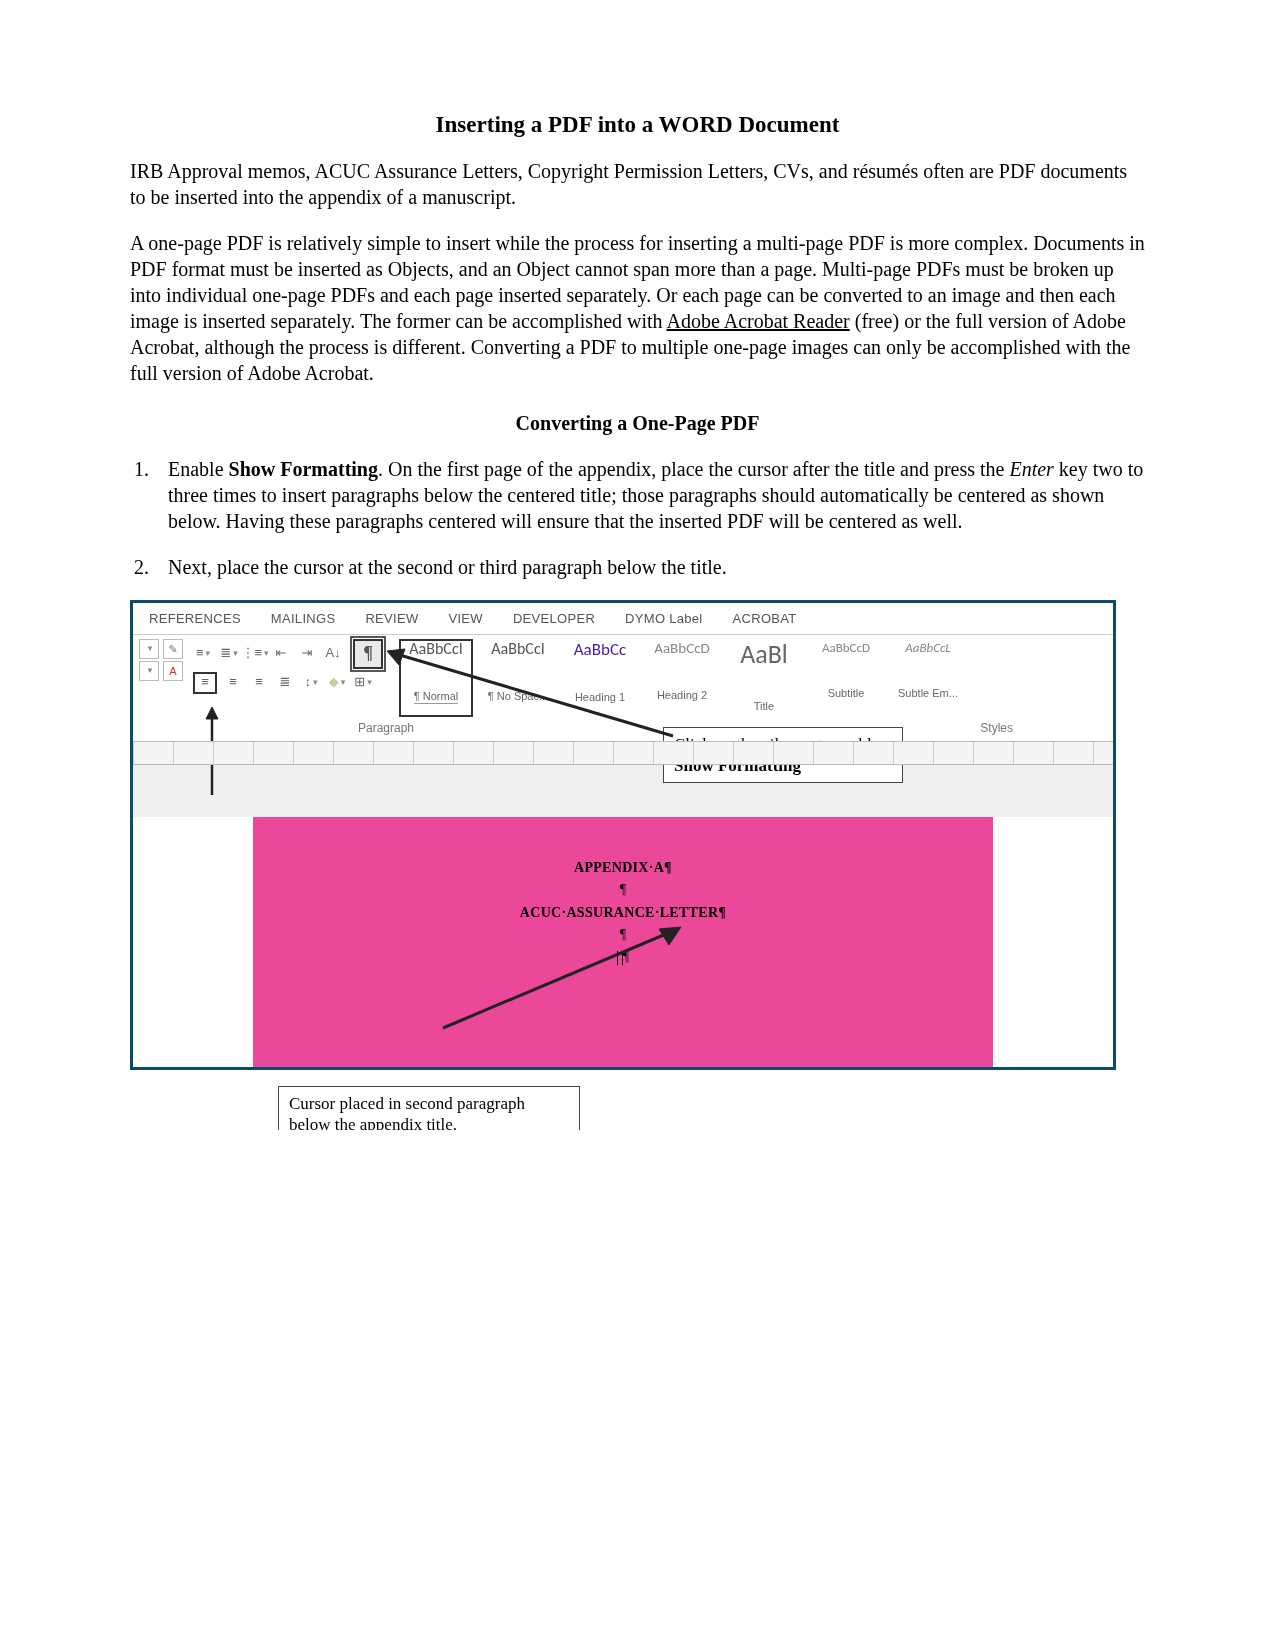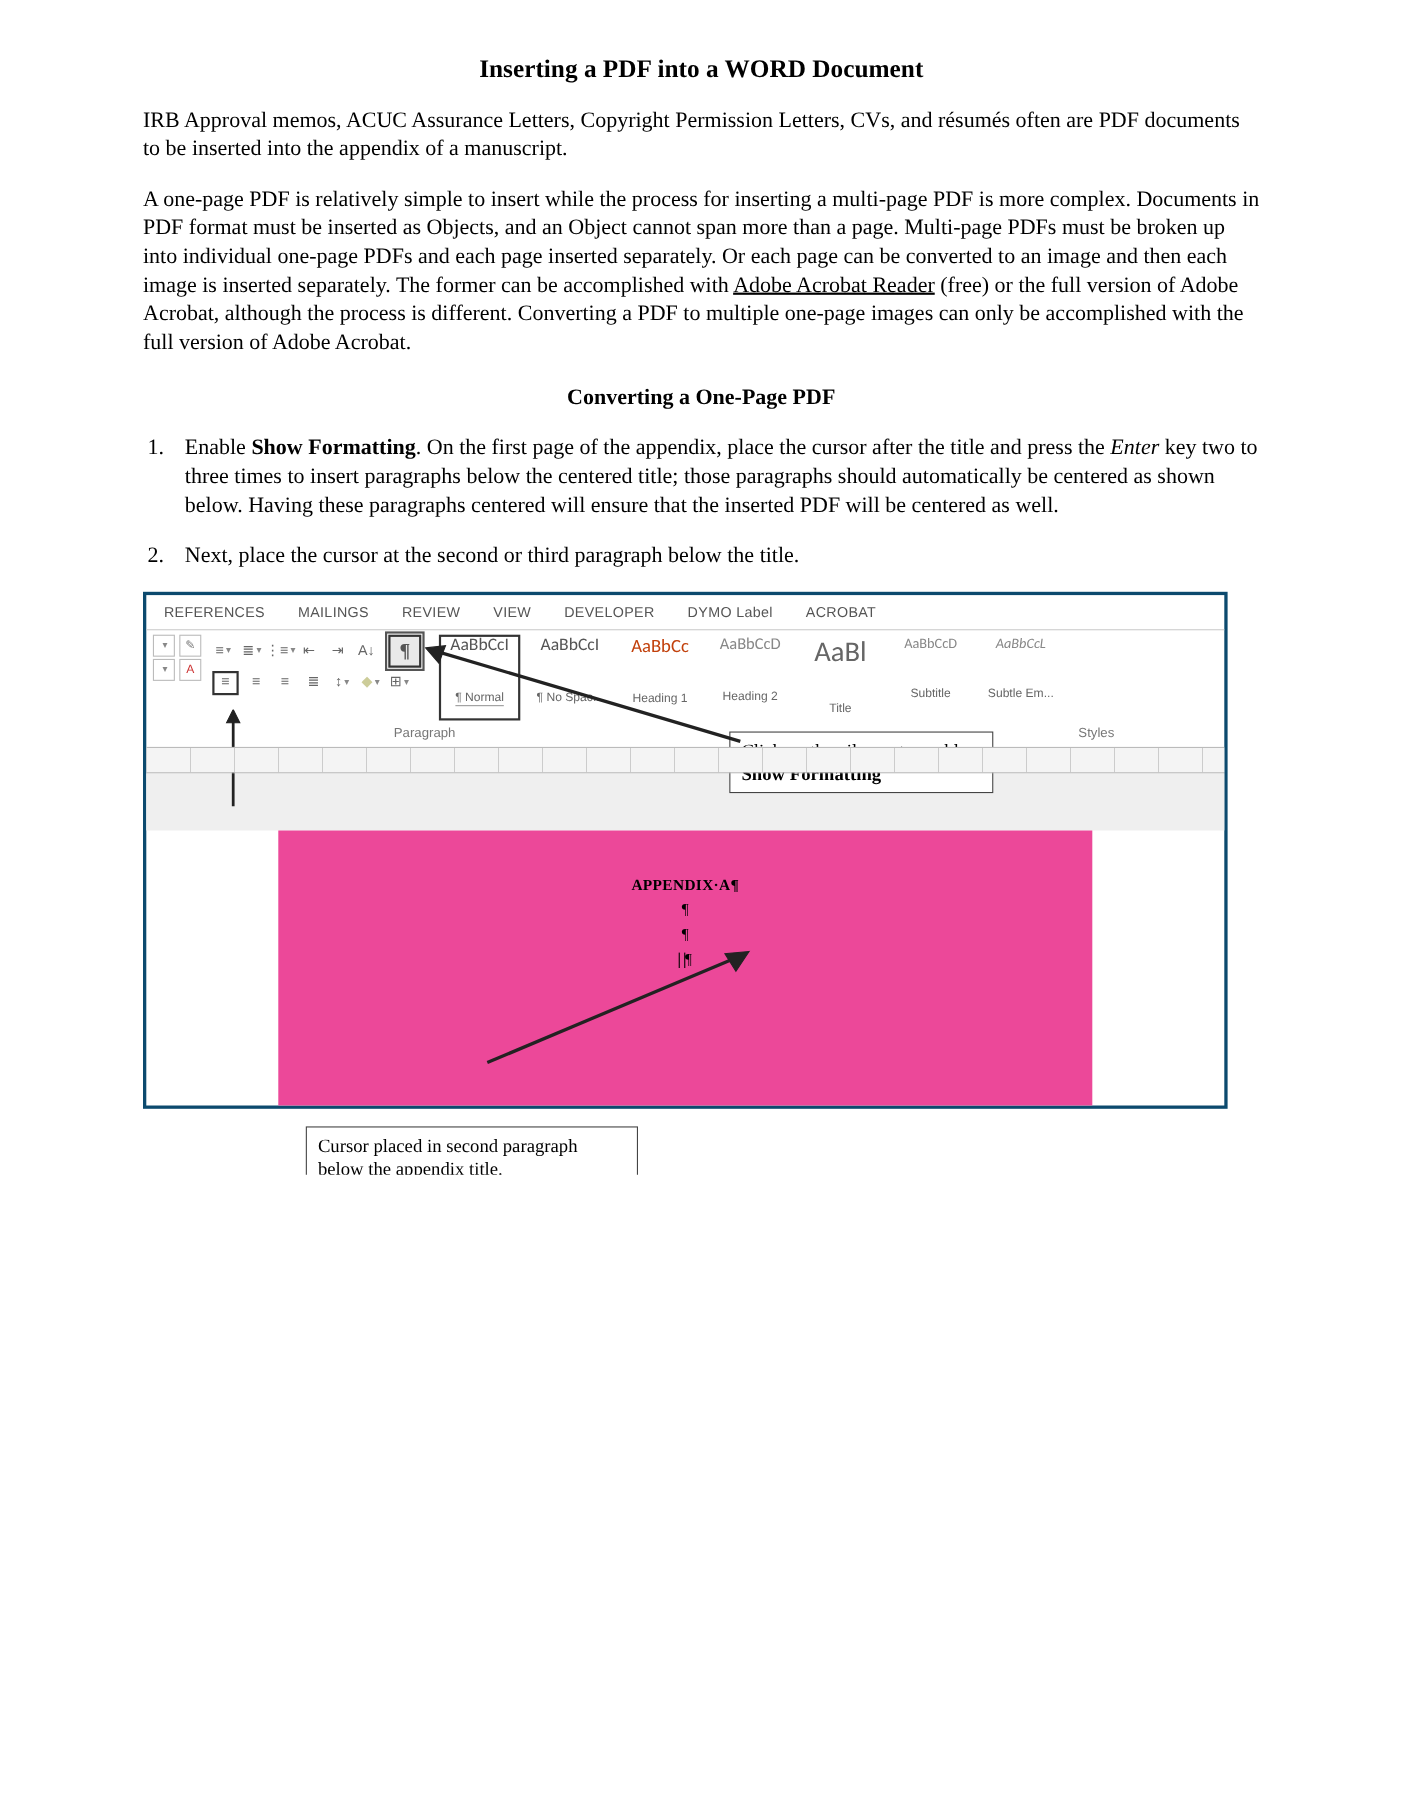--- a/index.html
+++ b/index.html
@@ -6,21 +6,21 @@
     font-family: "Times New Roman", Times, serif;
     font-size: 20px;
     line-height: 1.3;
     color: #000;
     background: #fff;
     margin: 0;
     padding: 0;
     width: 1275px;
   }
   .page {
-    padding: 48px 130px 60px 130px;
+    padding: 110px 130px 60px 130px;
   }
   h1.title {
     text-align: center;
     font-weight: bold;
     font-size: 23px;
     margin: 0 0 18px 0;
   }
   p.intro {
     margin: 0 0 20px 0;
   }
@@ -316,21 +316,21 @@
       <div class="style-gallery" id="style-gallery">
           <div class="style-item selected">
             <div class="style-sample" style="font-size: 16px;">AaBbCcI</div>
             <div class="style-name">¶ Normal</div>
           </div>
           <div class="style-item">
             <div class="style-sample" style="font-size: 16px;">AaBbCcI</div>
             <div class="style-name">¶ No Spac...</div>
           </div>
           <div class="style-item">
-            <div class="style-sample" style="font-size: 17px; color: #c2410c;">AaBbCc</div>
+            <div class="style-sample" style="font-size: 17px; color: #4c1d95;">AaBbCc</div>
             <div class="style-name">Heading 1</div>
           </div>
           <div class="style-item">
             <div class="style-sample" style="font-size: 15px; color: rgb(136, 136, 136);">AaBbCcD</div>
             <div class="style-name">Heading 2</div>
           </div>
           <div class="style-item">
             <div class="style-sample" style="font-size: 26px; color: rgb(102, 102, 102);">AaBl</div>
             <div class="style-name">Title</div>
           </div>
@@ -361,20 +361,21 @@
       <line x1="290" y1="95" x2="10" y2="12" stroke="#222" stroke-width="3"></line>
       <polygon class="arrow-head" points="4,10 22,8 16,24"></polygon>
     </svg>
 
     <div class="ruler"></div>
     <div class="doc-gray"></div>
 
     <div class="doc-page">
       <div class="doc-text">APPENDIX·A¶</div>
       <div class="doc-text doc-pilcrow">¶</div>
+      <div class="doc-text">ACUC·ASSURANCE·LETTER¶</div>
       <div class="doc-text doc-pilcrow">¶</div>
       <div class="doc-text doc-pilcrow"><span class="cursor-mark"></span><span>¶</span></div>
     </div>
 
     <svg class="arrow-svg" style="left:300px; top:320px; width:260px; height:110px;">
       <line x1="10" y1="105" x2="240" y2="8" stroke="#222" stroke-width="3"></line>
       <polygon class="arrow-head" points="248,4 226,6 236,22"></polygon>
     </svg>
   </div>
 

